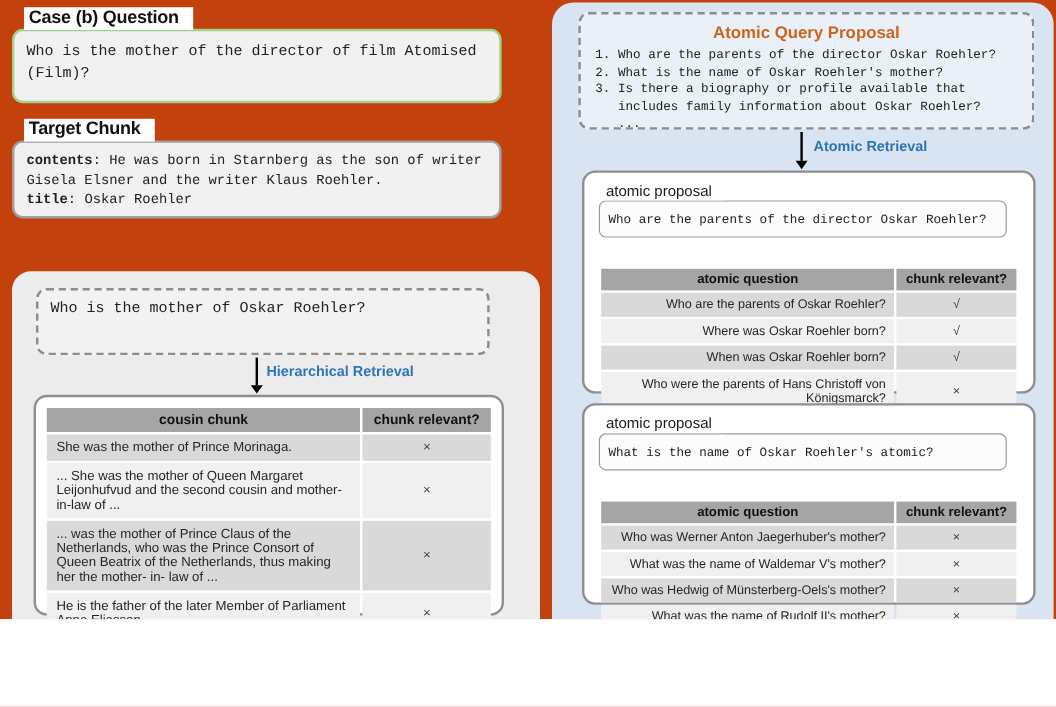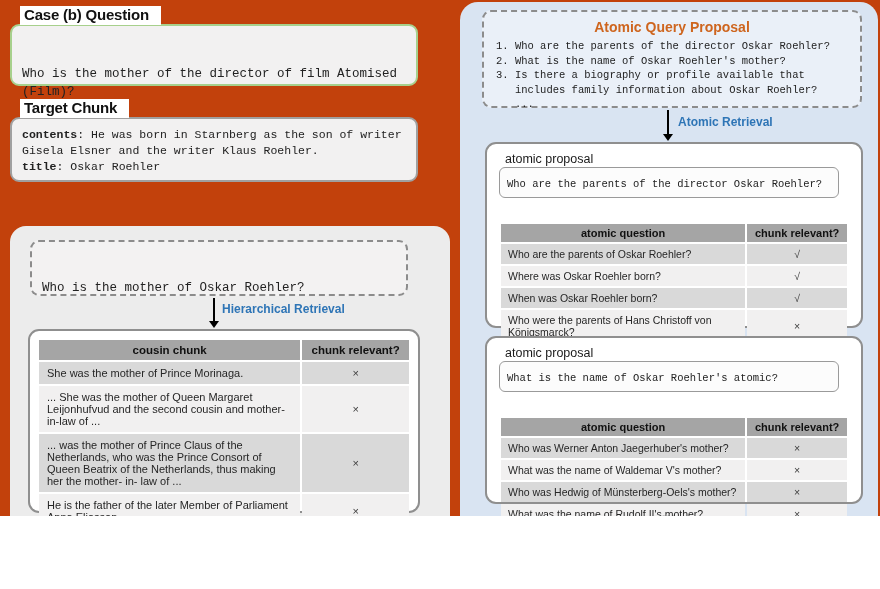--- a/index.html
+++ b/index.html
@@ -1,21 +1,21 @@
 <!DOCTYPE html>
 <html><head>
 <meta charset="utf-8">
 <style>
   html,body { margin:0; padding:0; background:#ffffff; }
   .stage {
     position:relative; width:880px; height:516px; overflow:hidden;
     font-family:"Liberation Sans", sans-serif; color:#1f1f1f; background:#c2410c;
   }
   .mono { font-family:"Liberation Mono","DejaVu Sans Mono",monospace; color:#222; }
-  .m125 { font-size:12.5px; line-height:18px;margin-top:31px; }
+  .m125 { font-size:12.5px; line-height:18px; }
   .m115 { font-size:11.5px; line-height:16px; }
   .m105 { font-size:10.5px; line-height:14.5px; }
 
   
   .lbox { position:absolute; left:10px; width:408px; border-radius:9px; background:#f2f1f1; padding:8px 10px; box-sizing:border-box; }
   .lbox-green { border:2.5px solid #a7d08c; top:24px; height:62px; }
   .lbox-gray  { border:2px solid #a0a0a0; top:117px; height:65px; }
   .legend {
     position:absolute; top:-20px; left:8px; background:#ffffff;
     padding:0 12px 2px 4px; font-size:15px; font-weight:bold; color:#111; letter-spacing:-0.2px;
@@ -41,21 +41,21 @@
   .rcard { left:25px; width:378px; padding:6px 12px 10px 12px; }
   .rcard1 { top:140px; height:186px; }
   .rcard2 { top:334px; height:168px; }
 
   table { border-collapse:separate; border-spacing:2px; width:100%; }
   th { background:#a5a5a5; color:#111; font-weight:bold; text-align:center; }
   td { color:#262626; }
   .lcard th { font-size:11.5px; padding:4px 2px; }
   .lcard td { font-size:11px; padding:5px 8px; }
   .rcard th { font-size:11px; padding:3px 2px; }
-  .rcard td { font-size:10.5px; padding:4px 7px; }
+  .rcard td { font-size:10.5px; padding:4px 7px;text-align:right; }
   tr.odd td { background:#d9d9d9; }
   tr.even td { background:#f1f0f0; }
   td.rel { text-align:center; color:#3c3c3c; }
   td.center { text-align:center; }
   .col-q { width:71%; } .col-r { width:29%; }
 
   .iq { position:relative; margin-top:17px; border:1.5px solid #9a9a9a; border-radius:6px; background:#fcfcfc; padding:5px 7px; width:340px; box-sizing:border-box; }
   .iq-legend { position:absolute; top:-16px; left:2px; background:#ffffff; padding:0 10px 1px 3px; font-size:12.5px; color:#1a1a1a; }
   .rtable { margin-top:24px; }
 

